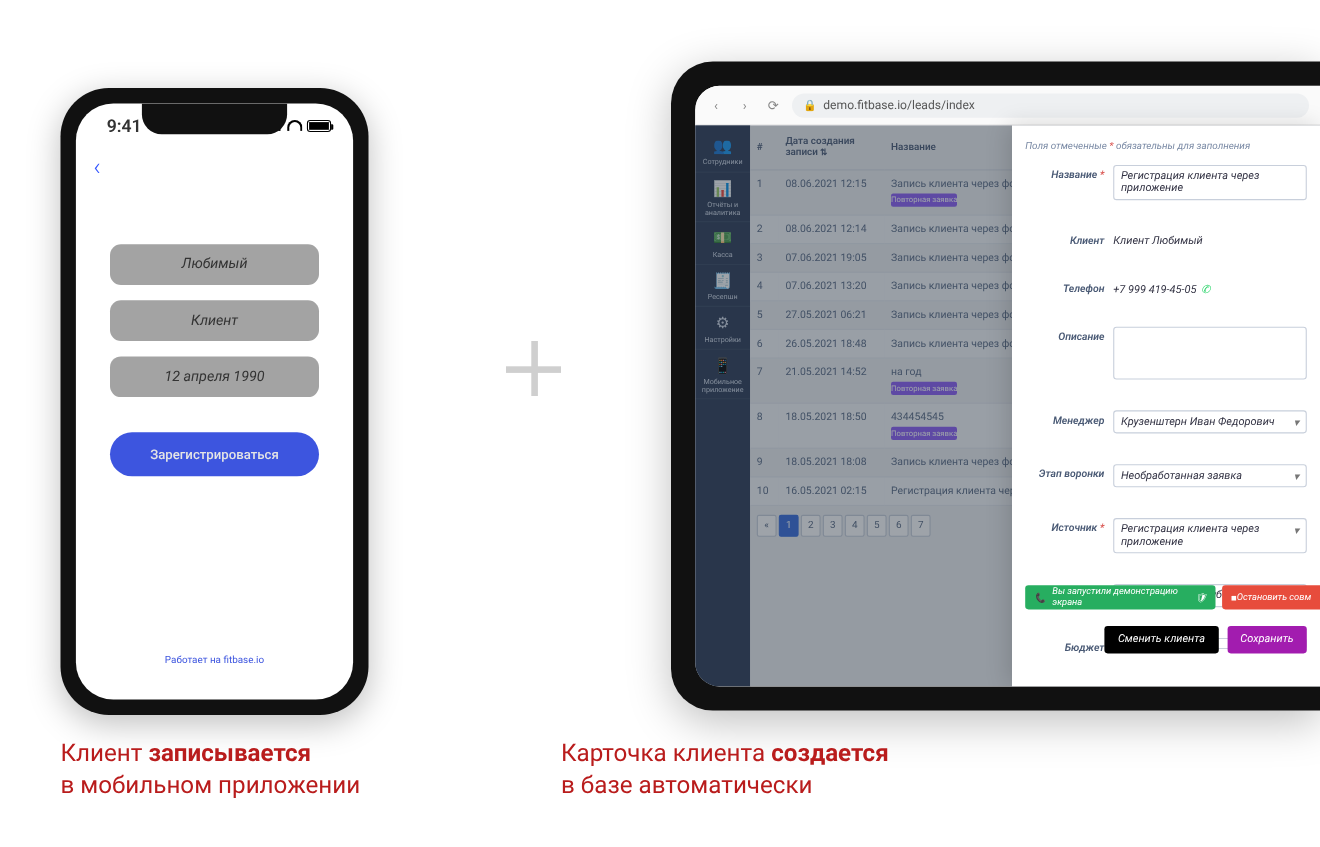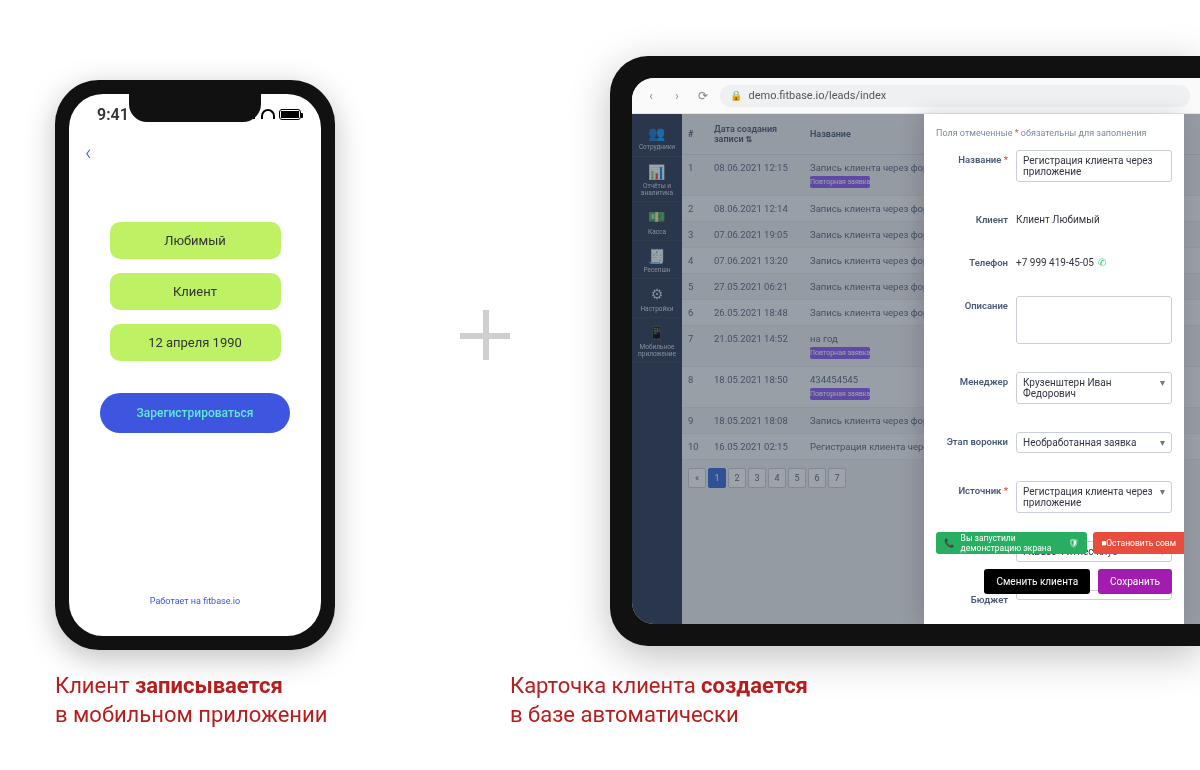--- a/index.html
+++ b/index.html
@@ -64,35 +64,36 @@
     linear-gradient(#000,#000) 12px 1px/2px 9px no-repeat; }
   .wifi { width:14px; height:10px; border:2px solid #000; border-bottom:none; border-radius:10px 10px 0 0; }
   .batt { width:22px; height:11px; border:1px solid #000; border-radius:3px; position:relative; background: linear-gradient(#000,#000) 1px 1px/18px 7px no-repeat;}
   .batt::after{content:"";position:absolute;right:-3px;top:3px;width:2px;height:5px;background:#000;border-radius:0 1px 1px 0;}
 
   .nav { padding: 8px 16px; }
   .back { color:#3355ff; font-size:22px; font-weight:300; line-height:1; }
 
   .phone-body { flex:1; display:flex; flex-direction:column; align-items:center; padding: 50px 28px 0; gap:14px;}
   .pill {
-    width: 171px;
+    width: 190px;
     padding: 11px 0;
     text-align: center;
-    background: #bef264;
+    background: #a3a3a3;
     border-radius: 10px;
     font-size: 13px;
     color: #333;
+    font-style: italic;
   }
   .cta {
     margin-top: 18px;
     width: 190px;
     padding: 13px 0;
     text-align: center;
     background: #3d55df;
-    color: #5eead4;
+    color: #e5e5e5;
     border-radius: 28px;
     font-size: 12px;
     font-weight: 500;
   }
   .phone-footer {
     text-align:center;
     font-size: 9px;
     color:#3d55df;
     padding-bottom: 30px;
   }
@@ -247,30 +248,31 @@
     border:1px solid #c8cfdb;
     background:#fff;
     font-size:9px;color:#5a6b85;
     border-radius:2px;
   }
   .pg.active{background:#356bdc;color:#fff;border-color:#356bdc;}
 
   
   .panel {
     position:absolute;
-    top:0; right:16px;
-    width: 260px;
+    top:0; right:0;
+    width: 280px;
     height:100%;
     background:#fff;
     z-index:5;
     padding:14px 12px 10px 12px;
     font-size:10px;
     color:#556;
     overflow:hidden;
     box-shadow:-4px 0 20px rgba(0,0,0,.15);
+    font-style:italic;
   }
   .req-note{font-size:9px;color:#7a8aa5;margin-bottom:12px;}
   .req-note .ast, .ast{color:#d9534f;}
   .frow{display:flex;align-items:flex-start;gap:8px;margin-bottom:28px;}
   .flabel{width:72px;text-align:right;font-size:9.5px;color:#4a5a75;padding-top:4px;font-weight:600;}
   .fval{flex:1;}
   .inp, .sel{
     width:100%;
     border:1px solid #c8cfdb;
     border-radius:3px;

